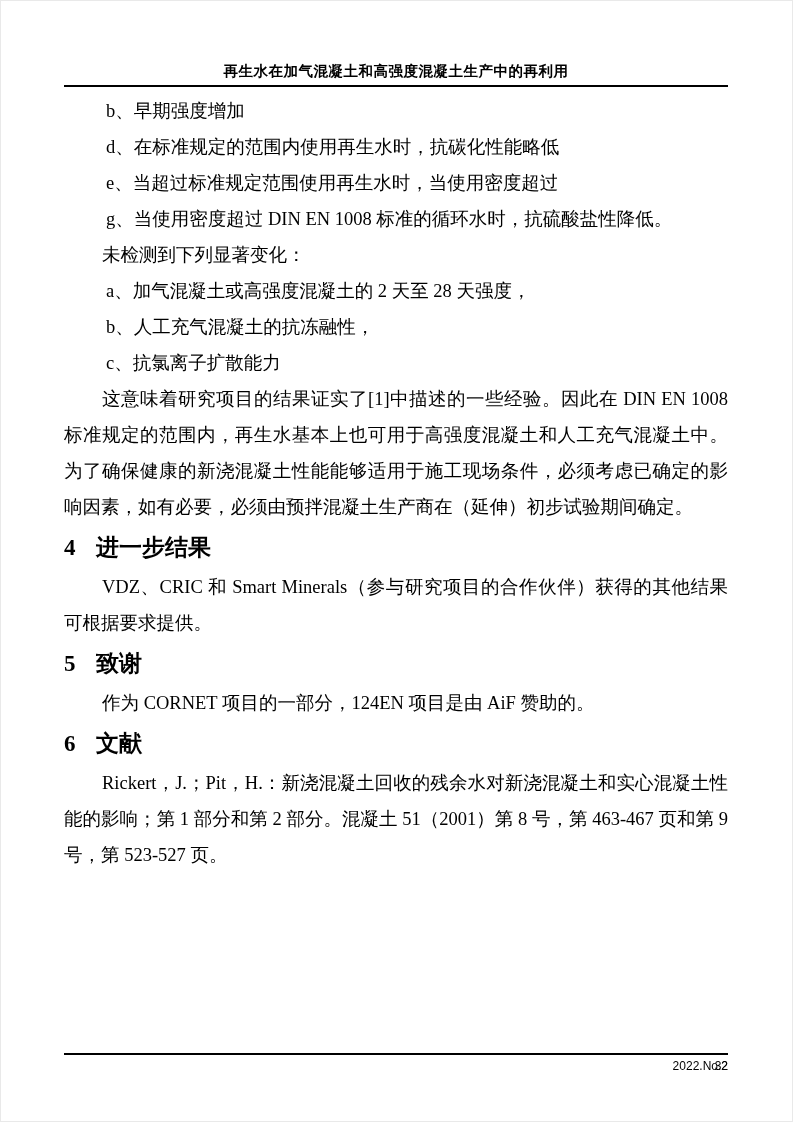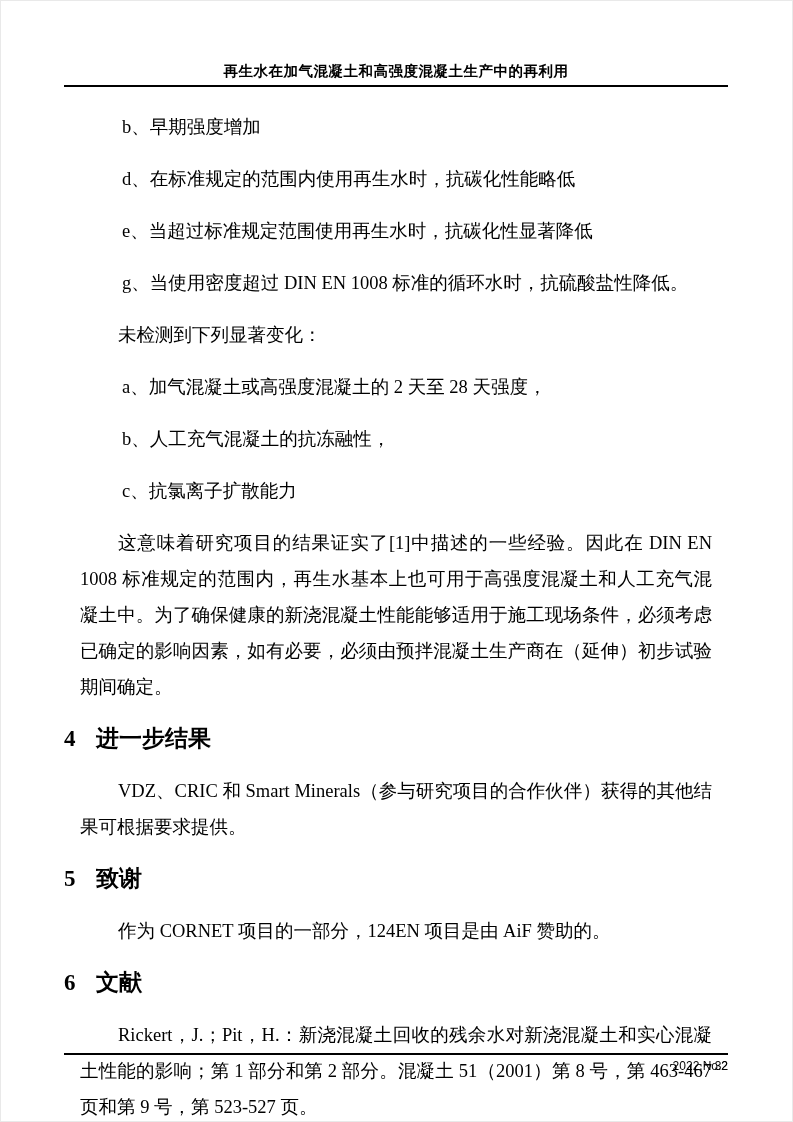--- a/index.html
+++ b/index.html
@@ -42,21 +42,21 @@
   
   .doc-body {
     position: absolute;
     top: 92px;
     left: 63px;
     width: 664px;
     font-size: 18.5px;
     line-height: 36px;
     text-align: justify;
   }
-  .doc-body p { margin: 16px; }
+  .doc-body p { margin: 0; }
   .li {
     padding-left: 42px;
   }
   .para-indent {
     text-indent: 38px;
   }
   h2.sec-heading {
     font-size: 23px;
     font-weight: 700;
     line-height: 36px;
@@ -103,21 +103,21 @@
 <div class="page">
 
   <div class="running-header">
     <div class="header-title">再生水在加气混凝土和高强度混凝土生产中的再利用</div>
     <div class="header-rule"></div>
   </div>
 
   <div class="doc-body">
     <p class="li">b、早期强度增加</p>
     <p class="li">d、在标准规定的范围内使用再生水时，抗碳化性能略低</p>
-    <p class="li">e、当超过标准规定范围使用再生水时，抗碳化性显著降低</p>
+    <p class="li">e、当超过标准规定范围使用再生水时，当使用密度超过</p>
     <p class="li">g、当使用密度超过 DIN EN 1008 标准的循环水时，抗硫酸盐性降低。</p>
 
     <p class="para-indent">未检测到下列显著变化：</p>
     <p class="li">a、加气混凝土或高强度混凝土的 2 天至 28 天强度，</p>
     <p class="li">b、人工充气混凝土的抗冻融性，</p>
     <p class="li">c、抗氯离子扩散能力</p>
 
     <p class="para-indent">这意味着研究项目的结果证实了[1]中描述的一些经验。因此在 DIN EN 1008 标准规定的范围内，再生水基本上也可用于高强度混凝土和人工充气混凝土中。为了确保健康的新浇混凝土性能能够适用于施工现场条件，必须考虑已确定的影响因素，如有必要，必须由预拌混凝土生产商在（延伸）初步试验期间确定。</p>
 
     <h2 class="sec-heading">

